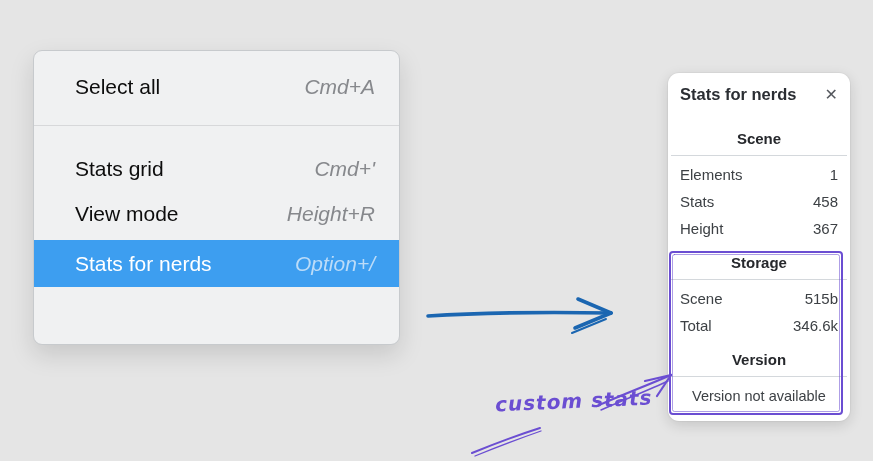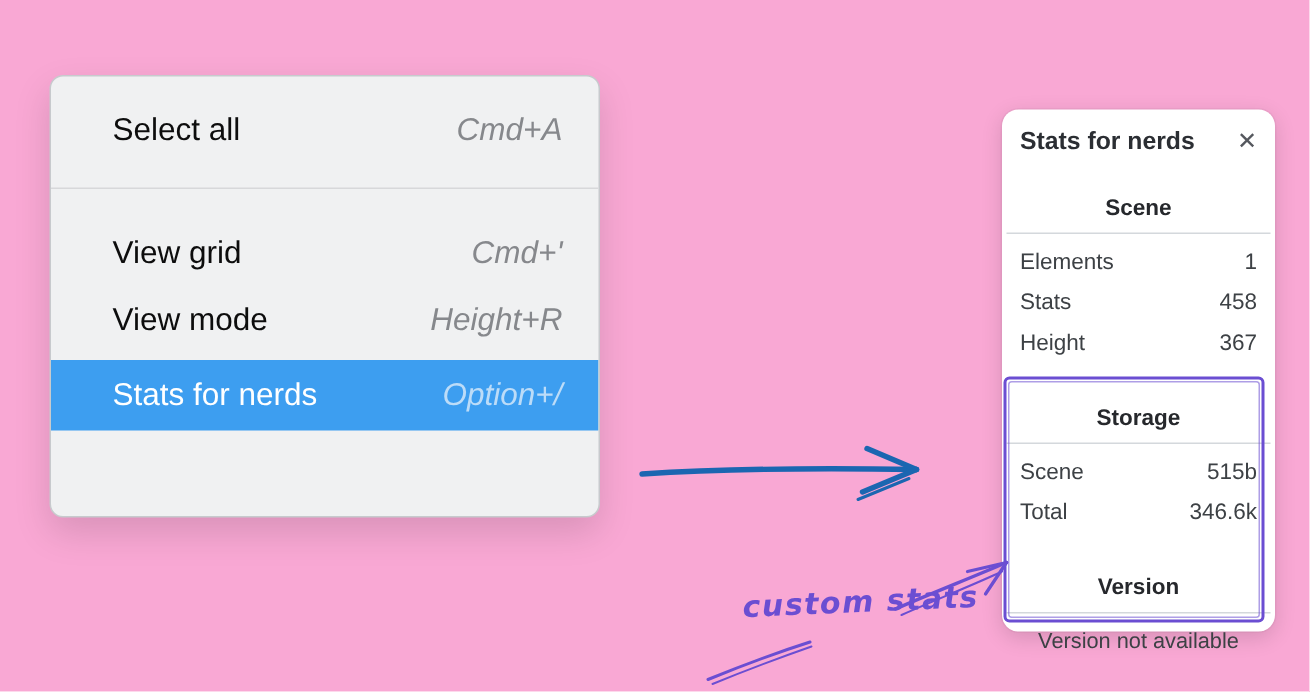--- a/index.html
+++ b/index.html
@@ -1,18 +1,18 @@
 <!DOCTYPE html>
 <html style="--highlight-blue: #3d9ef0; --arrow-blue: #1b66b1; --annotation-purple: #6b4ed2;"><head>
 <meta charset="utf-8">
 <style>
   html,body { margin:0; padding:0; background:#ffffff; }
   .stage {
     position:relative; width:873px; height:461px;
-    background:#f9a8d4; overflow:hidden;
+    background:#e5e5e5; overflow:hidden;
     font-family:"Liberation Sans", sans-serif;
   }
 
   
   .menu {
     position:absolute; left:33px; top:50px;
     width:365px; height:293px;
     background:#f0f1f2;
     border:1px solid #c7cacd;
     border-radius:9px;
@@ -48,21 +48,21 @@
     padding:12px 12px 0 12px;
   }
   .panel-title { font-size:16.5px; font-weight:bold; color:#2b2e33; }
   .panel-close {
     font-size:16px; color:#55585e; line-height:1;
     background:none; border:none; padding:0; cursor:pointer;
     font-family:"Liberation Sans", sans-serif;
   }
   .section-heading {
     text-align:center; font-weight:bold; font-size:15px;
-    color:#26282c; margin-top:28px;
+    color:#26282c; margin-top:12px;
   }
   .section-heading.first { margin-top:26px; }
   .section-divider { height:1px; background:#d4d8dc; margin:8px 3px 5px 3px; }
   .stat-row {
     display:flex; justify-content:space-between; align-items:center;
     height:27px; padding:0 12px; font-size:15px;
   }
   .stat-note { padding:6px 10px 0 10px; font-size:14.5px; white-space:nowrap;text-align:center; }
 
   
@@ -86,21 +86,21 @@
 
 <div class="stage">
 
   <div class="menu">
     <div class="menu-item">
       <span>Select all</span>
       <span class="shortcut">Cmd+A</span>
     </div>
     <div class="menu-divider"></div>
     <div class="menu-item">
-      <span>View grid</span>
+      <span>Stats grid</span>
       <span class="shortcut">Cmd+'</span>
     </div>
     <div class="menu-item">
       <span>View mode</span>
       <span class="shortcut">Height+R</span>
     </div>
     <div class="menu-item highlighted">
       <span>Stats for nerds</span>
       <span class="shortcut">Option+/</span>
     </div>

